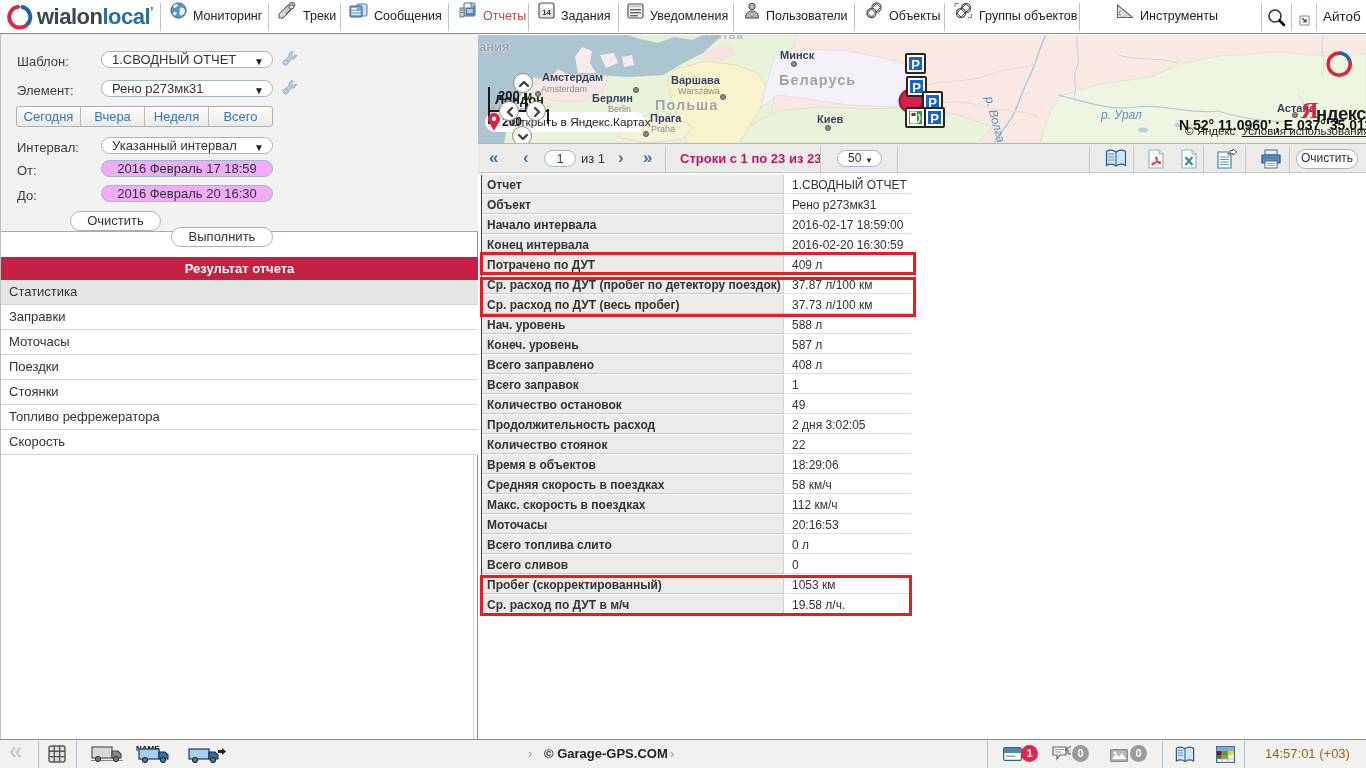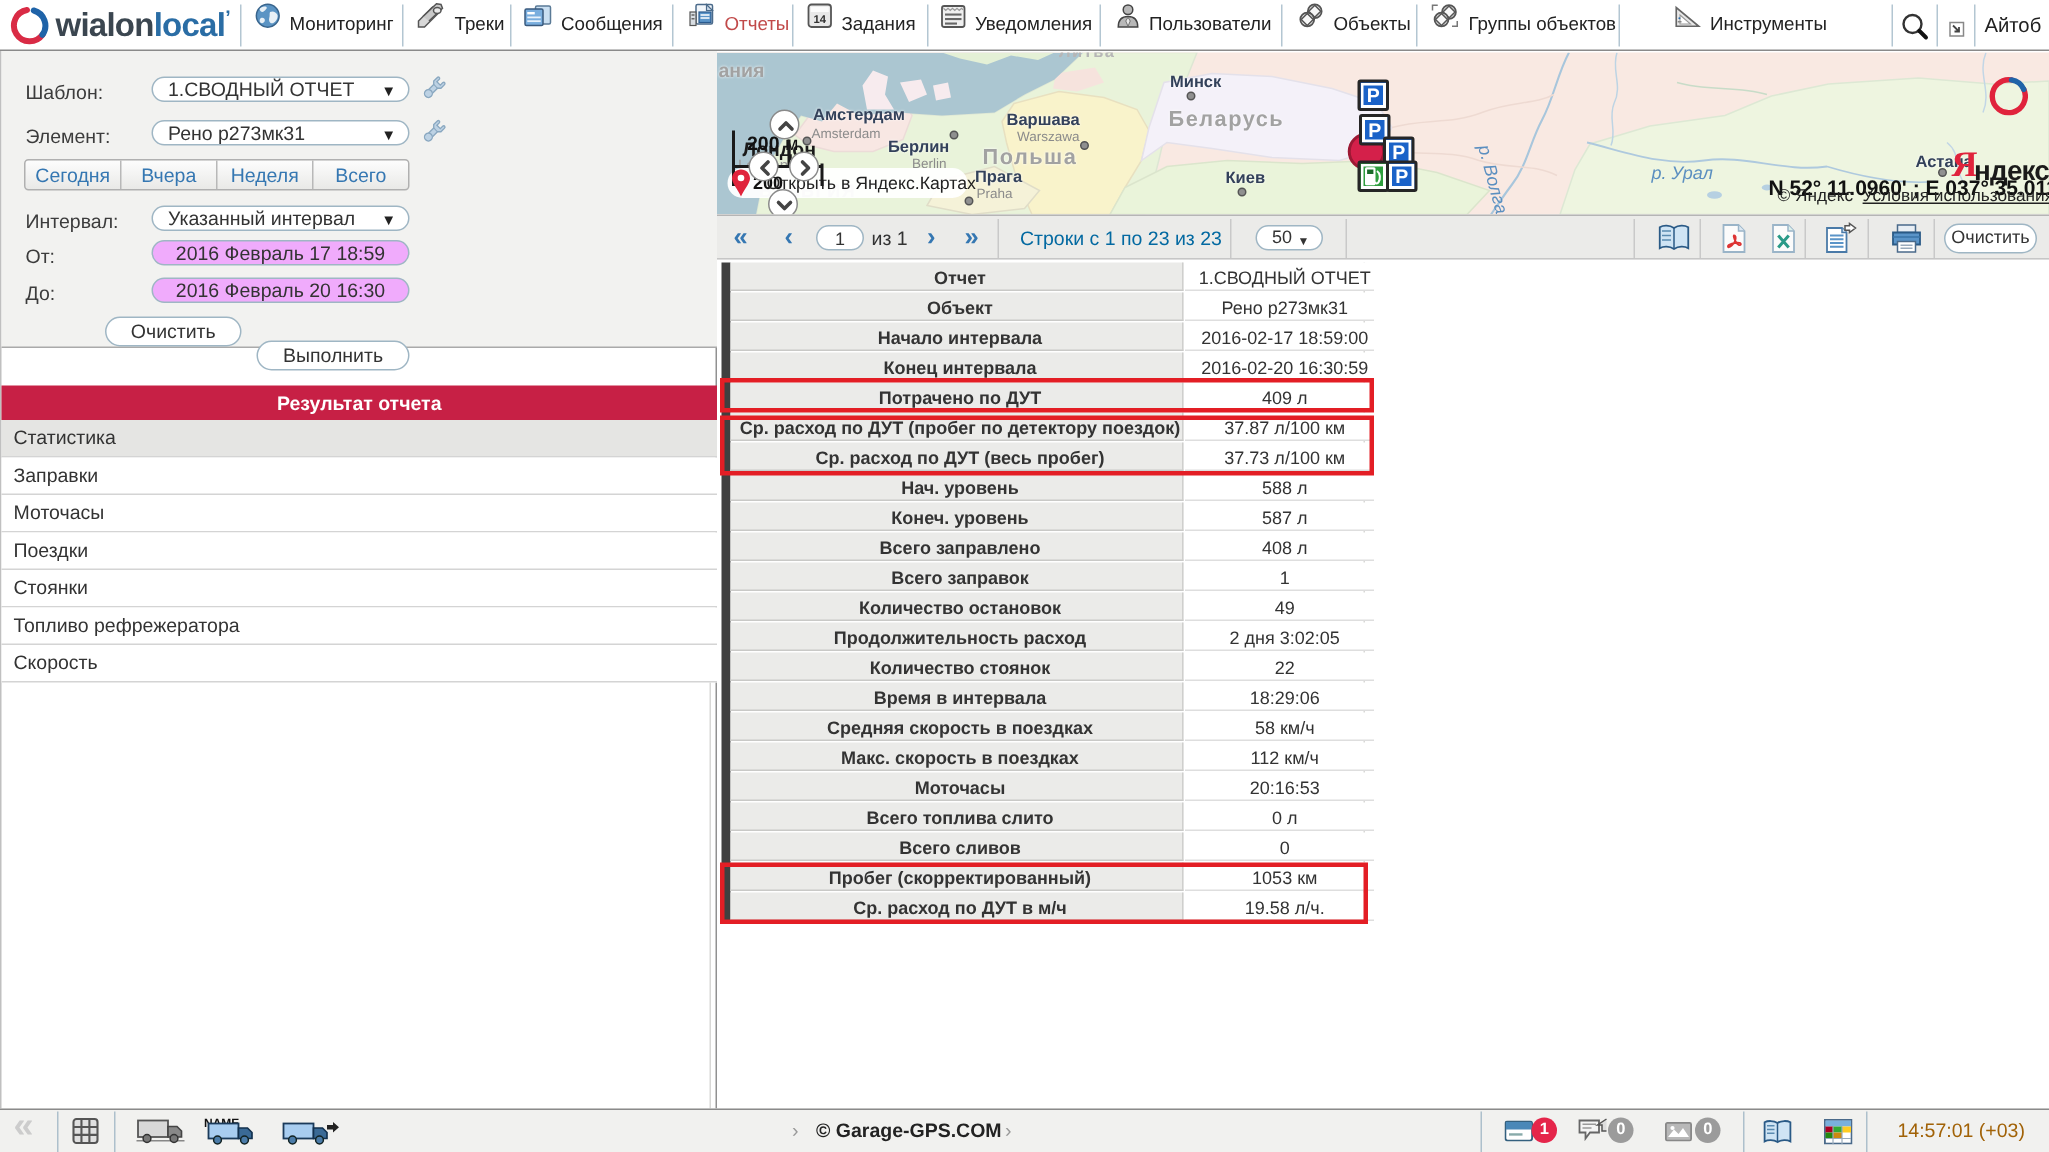--- a/index.html
+++ b/index.html
@@ -34,21 +34,21 @@
 .pmark{position:absolute;width:21px;height:21px;background:#1a62c8;border:2px solid #262626;box-shadow:inset 0 0 0 2px #fff;border-radius:2px;text-align:center;}
 .pmark span{color:#fff;font-weight:bold;font-size:13px;line-height:17px;display:inline-block;}
 .pfuel{background:#2e9e3e;}
 .pfuel svg{margin-top:1px;}
 .mctl{position:absolute;width:20px;height:20px;border-radius:10px;background:#fff;border:1.5px solid #8a8a8a;}
 
 #tbar{position:absolute;left:478px;top:143px;width:888px;height:30px;background:#ebebe9;border-top:1px solid #b5b5b5;border-bottom:1px solid #c6c6c6;}
 .tsep{position:absolute;top:2px;height:26px;width:1px;background:#c9c9c9;}
 .parr{position:absolute;top:0;height:30px;line-height:28px;font-size:17px;color:#3577b2;font-weight:bold;}
 
-#rtable{position:absolute;left:481px;top:175px;width:429px;border-left:6px solid #404040;border-right:1px solid #d8d8d6;text-align:center;}
+#rtable{position:absolute;left:481px;top:175px;width:429px;border-left:1px solid #404040;border-right:1px solid #d8d8d6;}
 .trow{position:relative;width:429px;height:20px;}
 .tlab{position:absolute;left:0;top:0;width:302px;height:19px;background:#ebebe9;border-bottom:1px solid #c9c9c7;border-right:1px solid #cfcfcd;font-size:12px;font-weight:bold;color:#333;line-height:20px;padding-left:5px;white-space:nowrap;}
 .tval{position:absolute;left:303px;top:0;width:126px;height:19px;background:#fff;border-bottom:1px solid #dedede;font-size:12px;color:#333;line-height:20px;padding-left:7px;white-space:nowrap;}
 .redbox{position:absolute;border:3px solid #e31e25;background:transparent;z-index:5;}
 
 #bbar{position:absolute;left:0;top:739px;width:1366px;height:29px;background:#f1f1ef;border-top:1px solid #8a8a8a;}
 .bsep{position:absolute;top:1px;height:27px;width:1px;background:#adc0cc;}
 .badge{position:absolute;width:17px;height:17px;border-radius:9px;color:#fff;font-size:11px;font-weight:bold;text-align:center;line-height:17px;}
 </style>
 </head>
@@ -322,21 +322,21 @@
 </div>
 
 <div id="tbar">
   <div class="parr" style="left:11px;">«</div>
   <div class="parr" style="left:45px;">‹</div>
   <div class="abs" style="left:66px;top:6px;width:32px;height:17px;background:#fff;border:1px solid #9fb6c4;border-radius:9px;text-align:center;font-size:12px;line-height:16px;color:#333;">1</div>
   <div class="abs" style="left:103px;top:0;line-height:29px;font-size:13px;color:#333;">из 1</div>
   <div class="parr" style="left:140px;">›</div>
   <div class="parr" style="left:165px;">»</div>
   <div class="tsep" style="left:187px;"></div>
-  <div class="abs" style="left:202px;top:0;line-height:29px;font-size:13px;color:#0369a1;">Строки с 1 по 23 из 23</div>
+  <div class="abs" style="left:202px;top:0;line-height:29px;font-size:13px;color:#be185d;font-weight:bold;">Строки с 1 по 23 из 23</div>
   <div class="tsep" style="left:342px;"></div>
   <div class="abs" style="left:359px;top:6px;width:45px;height:17px;background:#fff;border:1px solid #9fb6c4;border-radius:9px;font-size:12px;line-height:15px;color:#333;padding-left:10px;">50<span style="position:absolute;right:8px;top:2px;font-size:8px;">▼</span></div>
   <div class="tsep" style="left:419px;"></div>
   <div class="tsep" style="left:611px;"></div>
   <div class="abs" id="tb-book" style="left:627px;top:5px;"><svg width="22" height="19" viewBox="0 0 22 19">
           <path d="M11,3 C8,1 4,1 1.5,2.5 L1.5,16.5 C4,15 8,15 11,17 C14,15 18,15 20.5,16.5 L20.5,2.5 C18,1 14,1 11,3 Z" fill="#cfe4f4" stroke="#2a5a86" stroke-width="1.2"></path>
           <path d="M11,3 L11,17" stroke="#2a5a86" stroke-width="1"></path>
           <path d="M3,5 L9,5 M3,8 L9,8 M3,11 L9,11" stroke="#5a8ab0" stroke-width="0.9"></path>
         </svg></div>
   <div class="tsep" style="left:655px;"></div>
@@ -420,21 +420,21 @@
       </div>
 <div class="trow">
         <div class="tlab">Продолжительность расход</div>
         <div class="tval">2 дня 3:02:05</div>
       </div>
 <div class="trow">
         <div class="tlab">Количество стоянок</div>
         <div class="tval">22</div>
       </div>
 <div class="trow">
-        <div class="tlab">Время в интервала</div>
+        <div class="tlab">Время в объектов</div>
         <div class="tval">18:29:06</div>
       </div>
 <div class="trow">
         <div class="tlab">Средняя скорость в поездках</div>
         <div class="tval">58 км/ч</div>
       </div>
 <div class="trow">
         <div class="tlab">Макс. скорость в поездках</div>
         <div class="tval">112 км/ч</div>
       </div>

